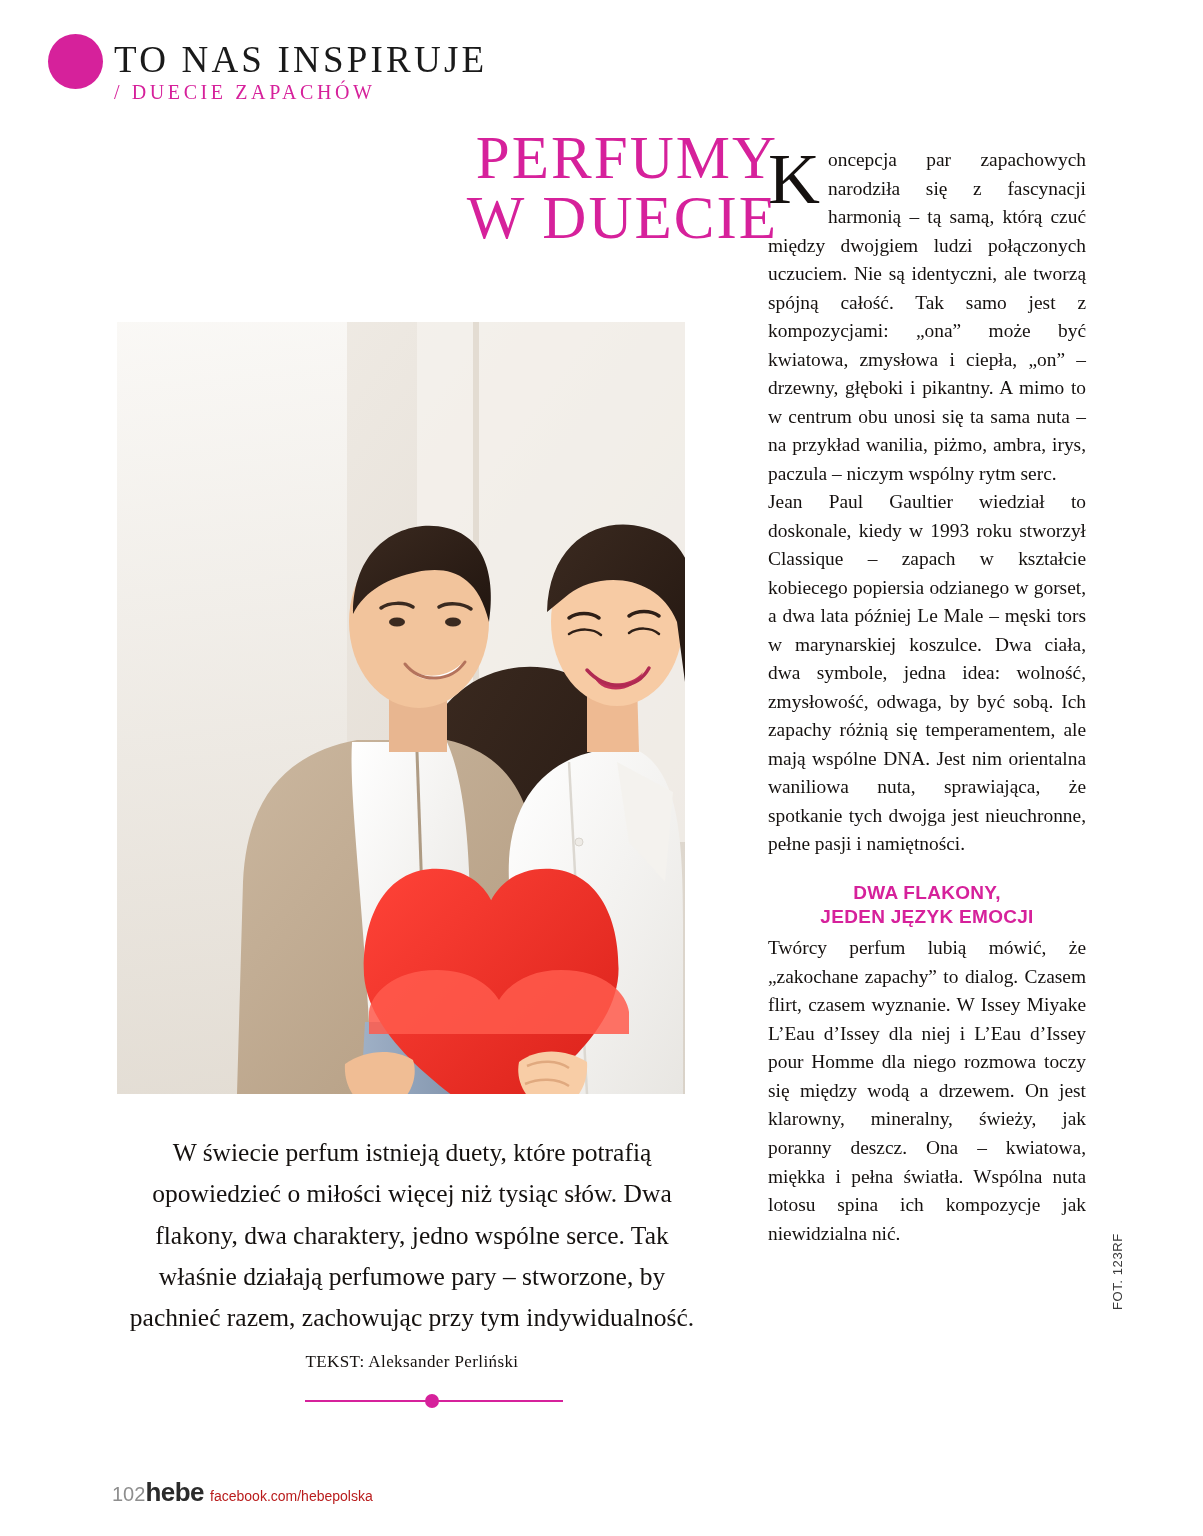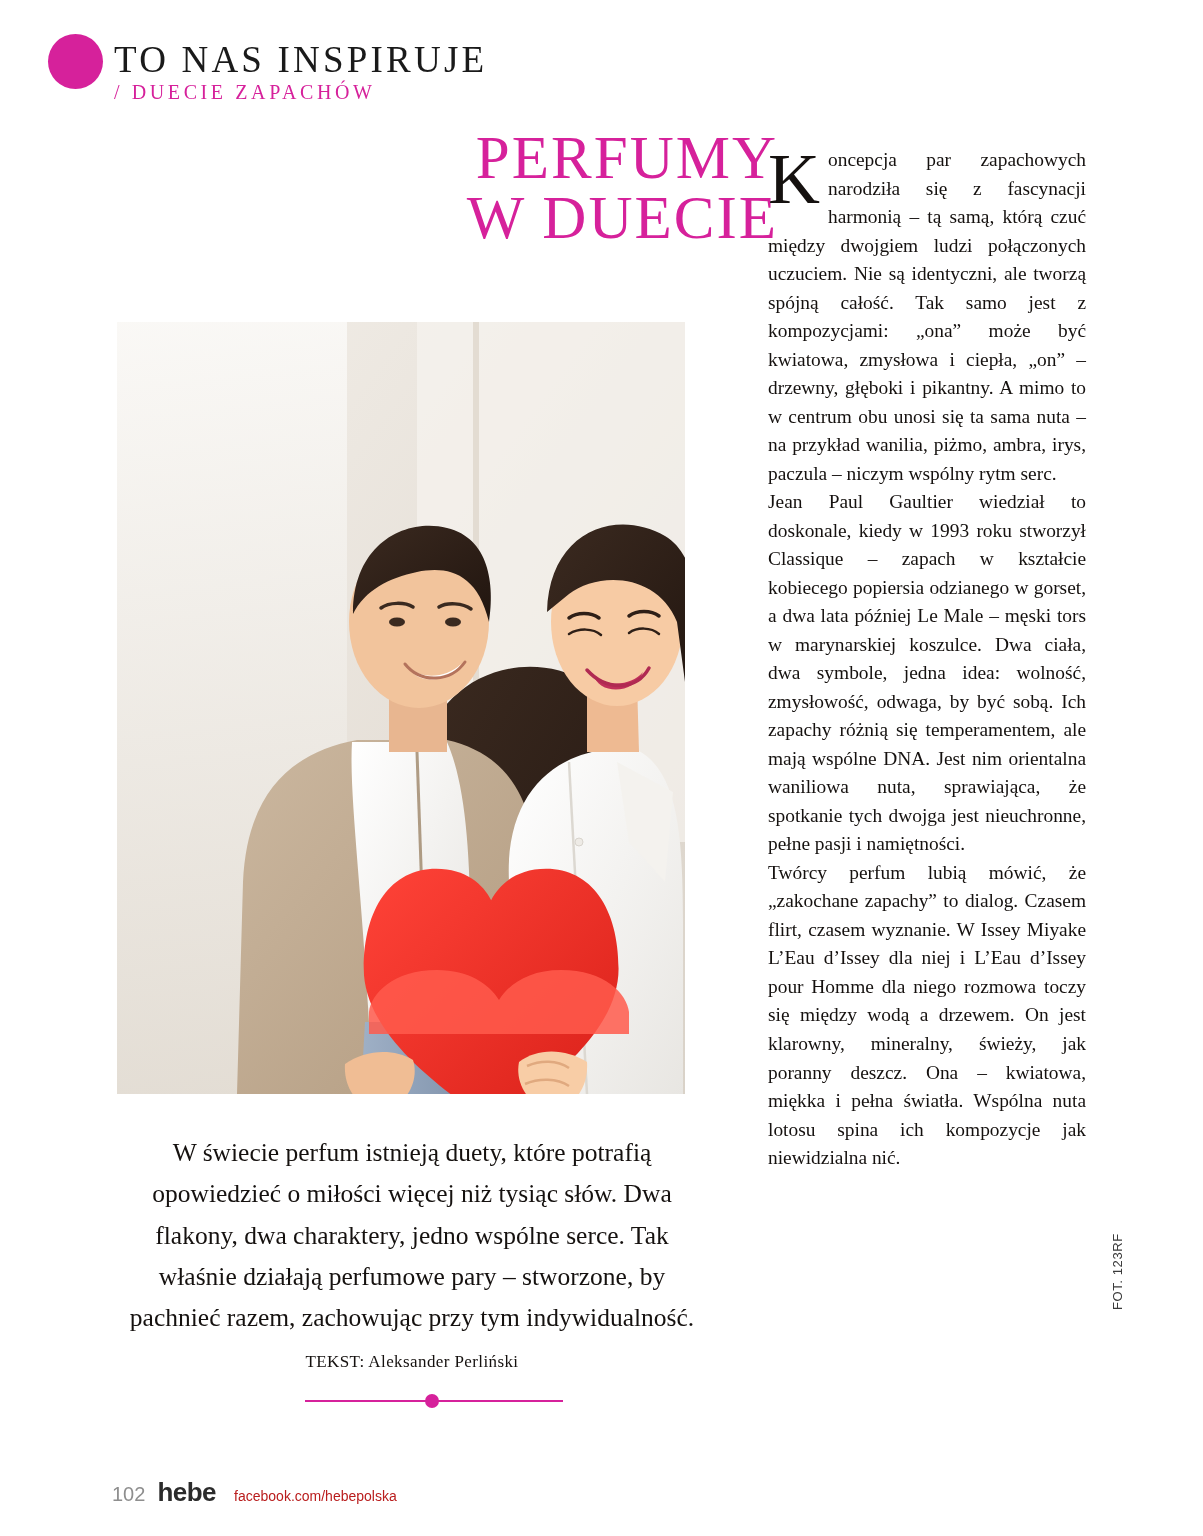--- a/index.html
+++ b/index.html
@@ -172,21 +172,21 @@
   }
 
   
   .footer {
     position: absolute;
     left: 112px;
     top: 1477px;
     height: 26px;
     display: flex;
     align-items: baseline;
-    gap: 12px;
+    gap: 0;
   }
   .folio {
     font-family: "Liberation Sans", sans-serif;
     font-size: 20px;
     color: #8e8e8e;
   }
   .brand {
     font-family: "Liberation Sans", sans-serif;
     font-size: 26px;
     font-weight: bold;
@@ -308,20 +308,24 @@
 <div class="divider">
   <div class="line"></div>
   <div class="knob"></div>
 </div>
 
 <div class="col-right">
   <p>
     <span class="dropcap">K</span><span>oncepcja par zapachowych narodziła się z fascynacji harmonią – tą samą, którą czuć między dwojgiem ludzi połączonych uczuciem. Nie są identyczni, ale tworzą spójną całość. Tak samo jest z kompozycjami: „ona” może być kwiatowa, zmysłowa i ciepła, „on” – drzewny, głęboki i pikantny. A mimo to w centrum obu unosi się ta sama nuta – na przykład wanilia, piżmo, ambra, irys, paczula – niczym wspólny rytm serc.</span>
   </p>
   <p>Jean Paul Gaultier wiedział to doskonale, kiedy w 1993 roku stworzył Classique – zapach w kształcie kobiecego popiersia odzianego w gorset, a dwa lata później Le Male – męski tors w marynarskiej koszulce. Dwa ciała, dwa symbole, jedna idea: wolność, zmysłowość, odwaga, by być sobą. Ich zapachy różnią się temperamentem, ale mają wspólne DNA. Jest nim orientalna waniliowa nuta, sprawiająca, że spotkanie tych dwojga jest nieuchronne, pełne pasji i namiętności.</p>
+  <div class="subhead">
+    <span>DWA FLAKONY,</span>
+    <span>JEDEN JĘZYK EMOCJI</span>
+  </div>
   <p>Twórcy perfum lubią mówić, że „zakochane zapachy” to dialog. Czasem flirt, czasem wyznanie. W Issey Miyake L’Eau d’Issey dla niej i L’Eau d’Issey pour Homme dla niego rozmowa toczy się między wodą a drzewem. On jest klarowny, mineralny, świeży, jak poranny deszcz. Ona – kwiatowa, miękka i pełna światła. Wspólna nuta lotosu spina ich kompozycje jak niewidzialna nić.</p>
 </div>
 
 <div class="credit">FOT. 123RF</div>
 
 <div class="footer">
   <span class="folio">102</span>
   <span class="brand">hebe</span>
   <span class="social">facebook.com/hebepolska</span>
 </div>

